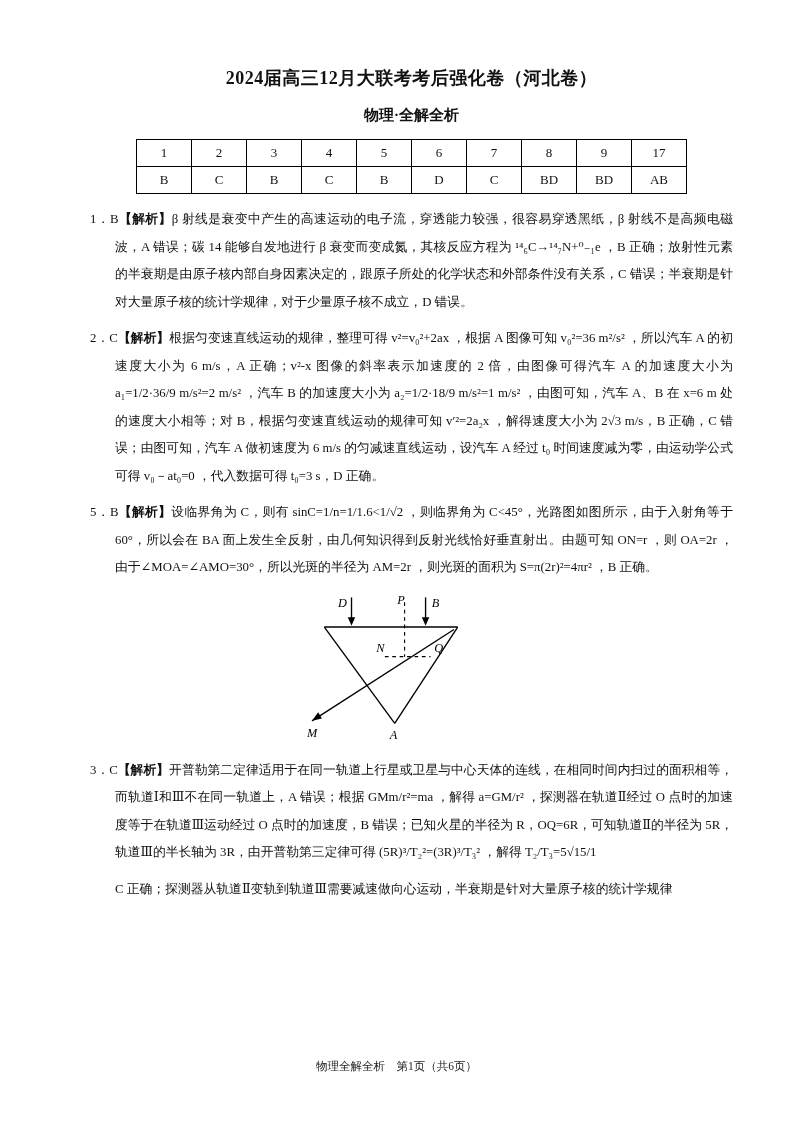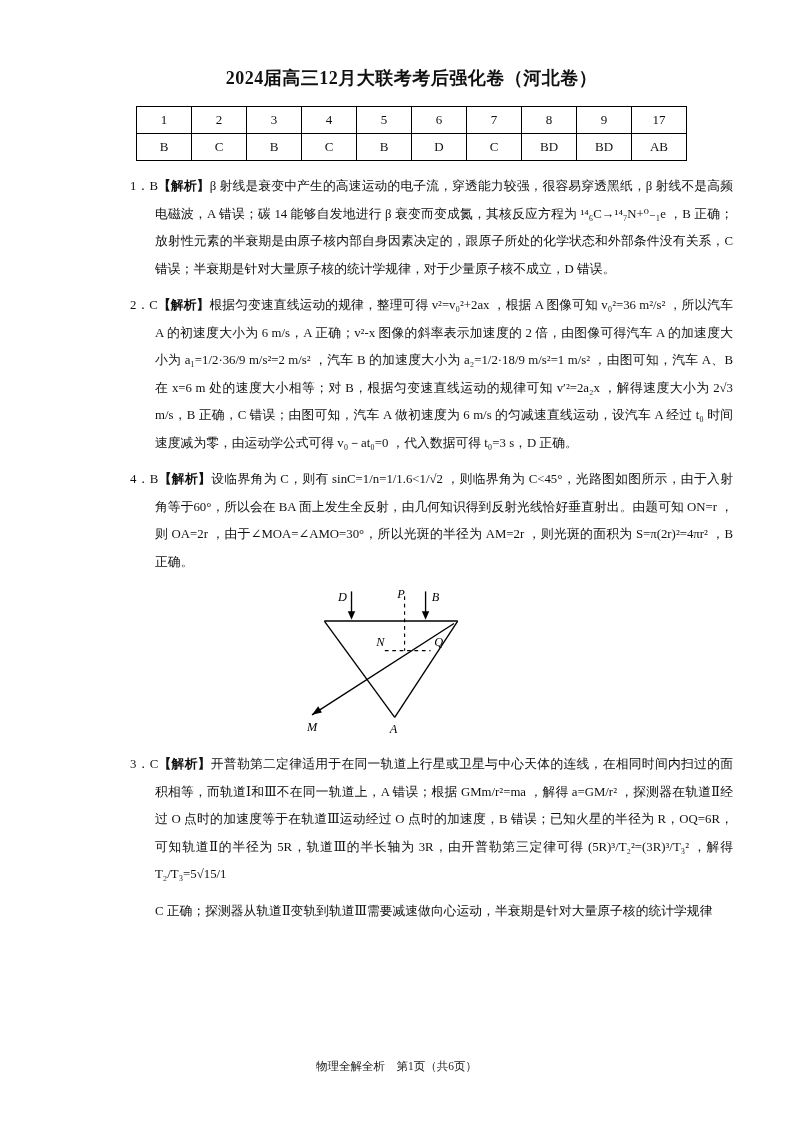--- a/index.html
+++ b/index.html
@@ -40,21 +40,20 @@
     vertical-align:middle;
     font-size:13px;
   }
   .q {
     font-size:12.8px;
     line-height:2.15;
     text-align:justify;
     padding-left:25px;
     text-indent:-25px;
     margin-top:9px;
-    margin-left:40px;
   }
   .q.cont { text-indent:0; }
   .q-tag { font-weight:bold; }
   .figure-wrap {
     display:flex;
     justify-content:center;
     margin:8px 0 2px 0;
   }
   .fig line { stroke:#000; stroke-width:1.1; }
   .fig .dash { stroke-dasharray:3 3; stroke-width:0.9; }
@@ -73,20 +72,21 @@
     font-size:11.5px;
     color:#222;
   }
 </style>
 </head>
 <body>
 
 <div class="page">
 
   <h1 class="title">2024届高三12月大联考考后强化卷（河北卷）</h1>
+  <h2 class="subtitle">物理·全解全析</h2>
 
   <table class="answers">
     <tbody>
       <tr>
         <td>1</td>
         <td>2</td>
         <td>3</td>
         <td>4</td>
         <td>5</td>
         <td>6</td>
@@ -107,21 +107,21 @@
         <td>BD</td>
         <td>AB</td>
       </tr>
     </tbody>
   </table>
 
   <p class="q"><span>1．B</span><span class="q-tag">【解析】</span><span>β 射线是衰变中产生的高速运动的电子流，穿透能力较强，很容易穿透黑纸，β 射线不是高频电磁波，A 错误；碳 14 能够自发地进行 β 衰变而变成氮，其核反应方程为 ¹⁴₆C→¹⁴₇N+⁰₋₁e ，B 正确；放射性元素的半衰期是由原子核内部自身因素决定的，跟原子所处的化学状态和外部条件没有关系，C 错误；半衰期是针对大量原子核的统计学规律，对于少量原子核不成立，D 错误。</span></p>
 
   <p class="q"><span>2．C</span><span class="q-tag">【解析】</span><span>根据匀变速直线运动的规律，整理可得 v²=v₀²+2ax ，根据 A 图像可知 v₀²=36 m²/s² ，所以汽车 A 的初速度大小为 6 m/s，A 正确；v²-x 图像的斜率表示加速度的 2 倍，由图像可得汽车 A 的加速度大小为 a₁=1/2·36/9 m/s²=2 m/s² ，汽车 B 的加速度大小为 a₂=1/2·18/9 m/s²=1 m/s² ，由图可知，汽车 A、B 在 x=6 m 处的速度大小相等；对 B，根据匀变速直线运动的规律可知 v′²=2a₂x ，解得速度大小为 2√3 m/s，B 正确，C 错误；由图可知，汽车 A 做初速度为 6 m/s 的匀减速直线运动，设汽车 A 经过 t₀ 时间速度减为零，由运动学公式可得 v₀－at₀=0 ，代入数据可得 t₀=3 s，D 正确。</span></p>
 
-  <p class="q"><span>4．B</span><span class="q-tag">【解析】</span><span>设临界角为 C，则有 sinC=1/n=1/1.6&lt;1/√2 ，则临界角为 C&lt;45°，光路图如图所示，由于入射角等于60°，所以会在 BA 面上发生全反射，由几何知识得到反射光线恰好垂直射出。由题可知 ON=r ，则 OA=2r ，由于∠MOA=∠AMO=30°，所以光斑的半径为 AM=2r ，则光斑的面积为 S=π(2r)²=4πr² ，B 正确。</span></p>
+  <p class="q"><span>5．B</span><span class="q-tag">【解析】</span><span>设临界角为 C，则有 sinC=1/n=1/1.6&lt;1/√2 ，则临界角为 C&lt;45°，光路图如图所示，由于入射角等于60°，所以会在 BA 面上发生全反射，由几何知识得到反射光线恰好垂直射出。由题可知 ON=r ，则 OA=2r ，由于∠MOA=∠AMO=30°，所以光斑的半径为 AM=2r ，则光斑的面积为 S=π(2r)²=4πr² ，B 正确。</span></p>
 
   <div class="figure-wrap">
     <svg class="fig" viewBox="0 0 170 128" width="210" height="158" xmlns="http://www.w3.org/2000/svg">
       <g>
         <line x1="14" y1="30" x2="122" y2="30"></line>
         <line x1="14" y1="30" x2="71" y2="108"></line>
         <line x1="122" y1="30" x2="71" y2="108"></line>
       </g>
       <g>
         <line x1="36" y1="6" x2="36" y2="24"></line>

